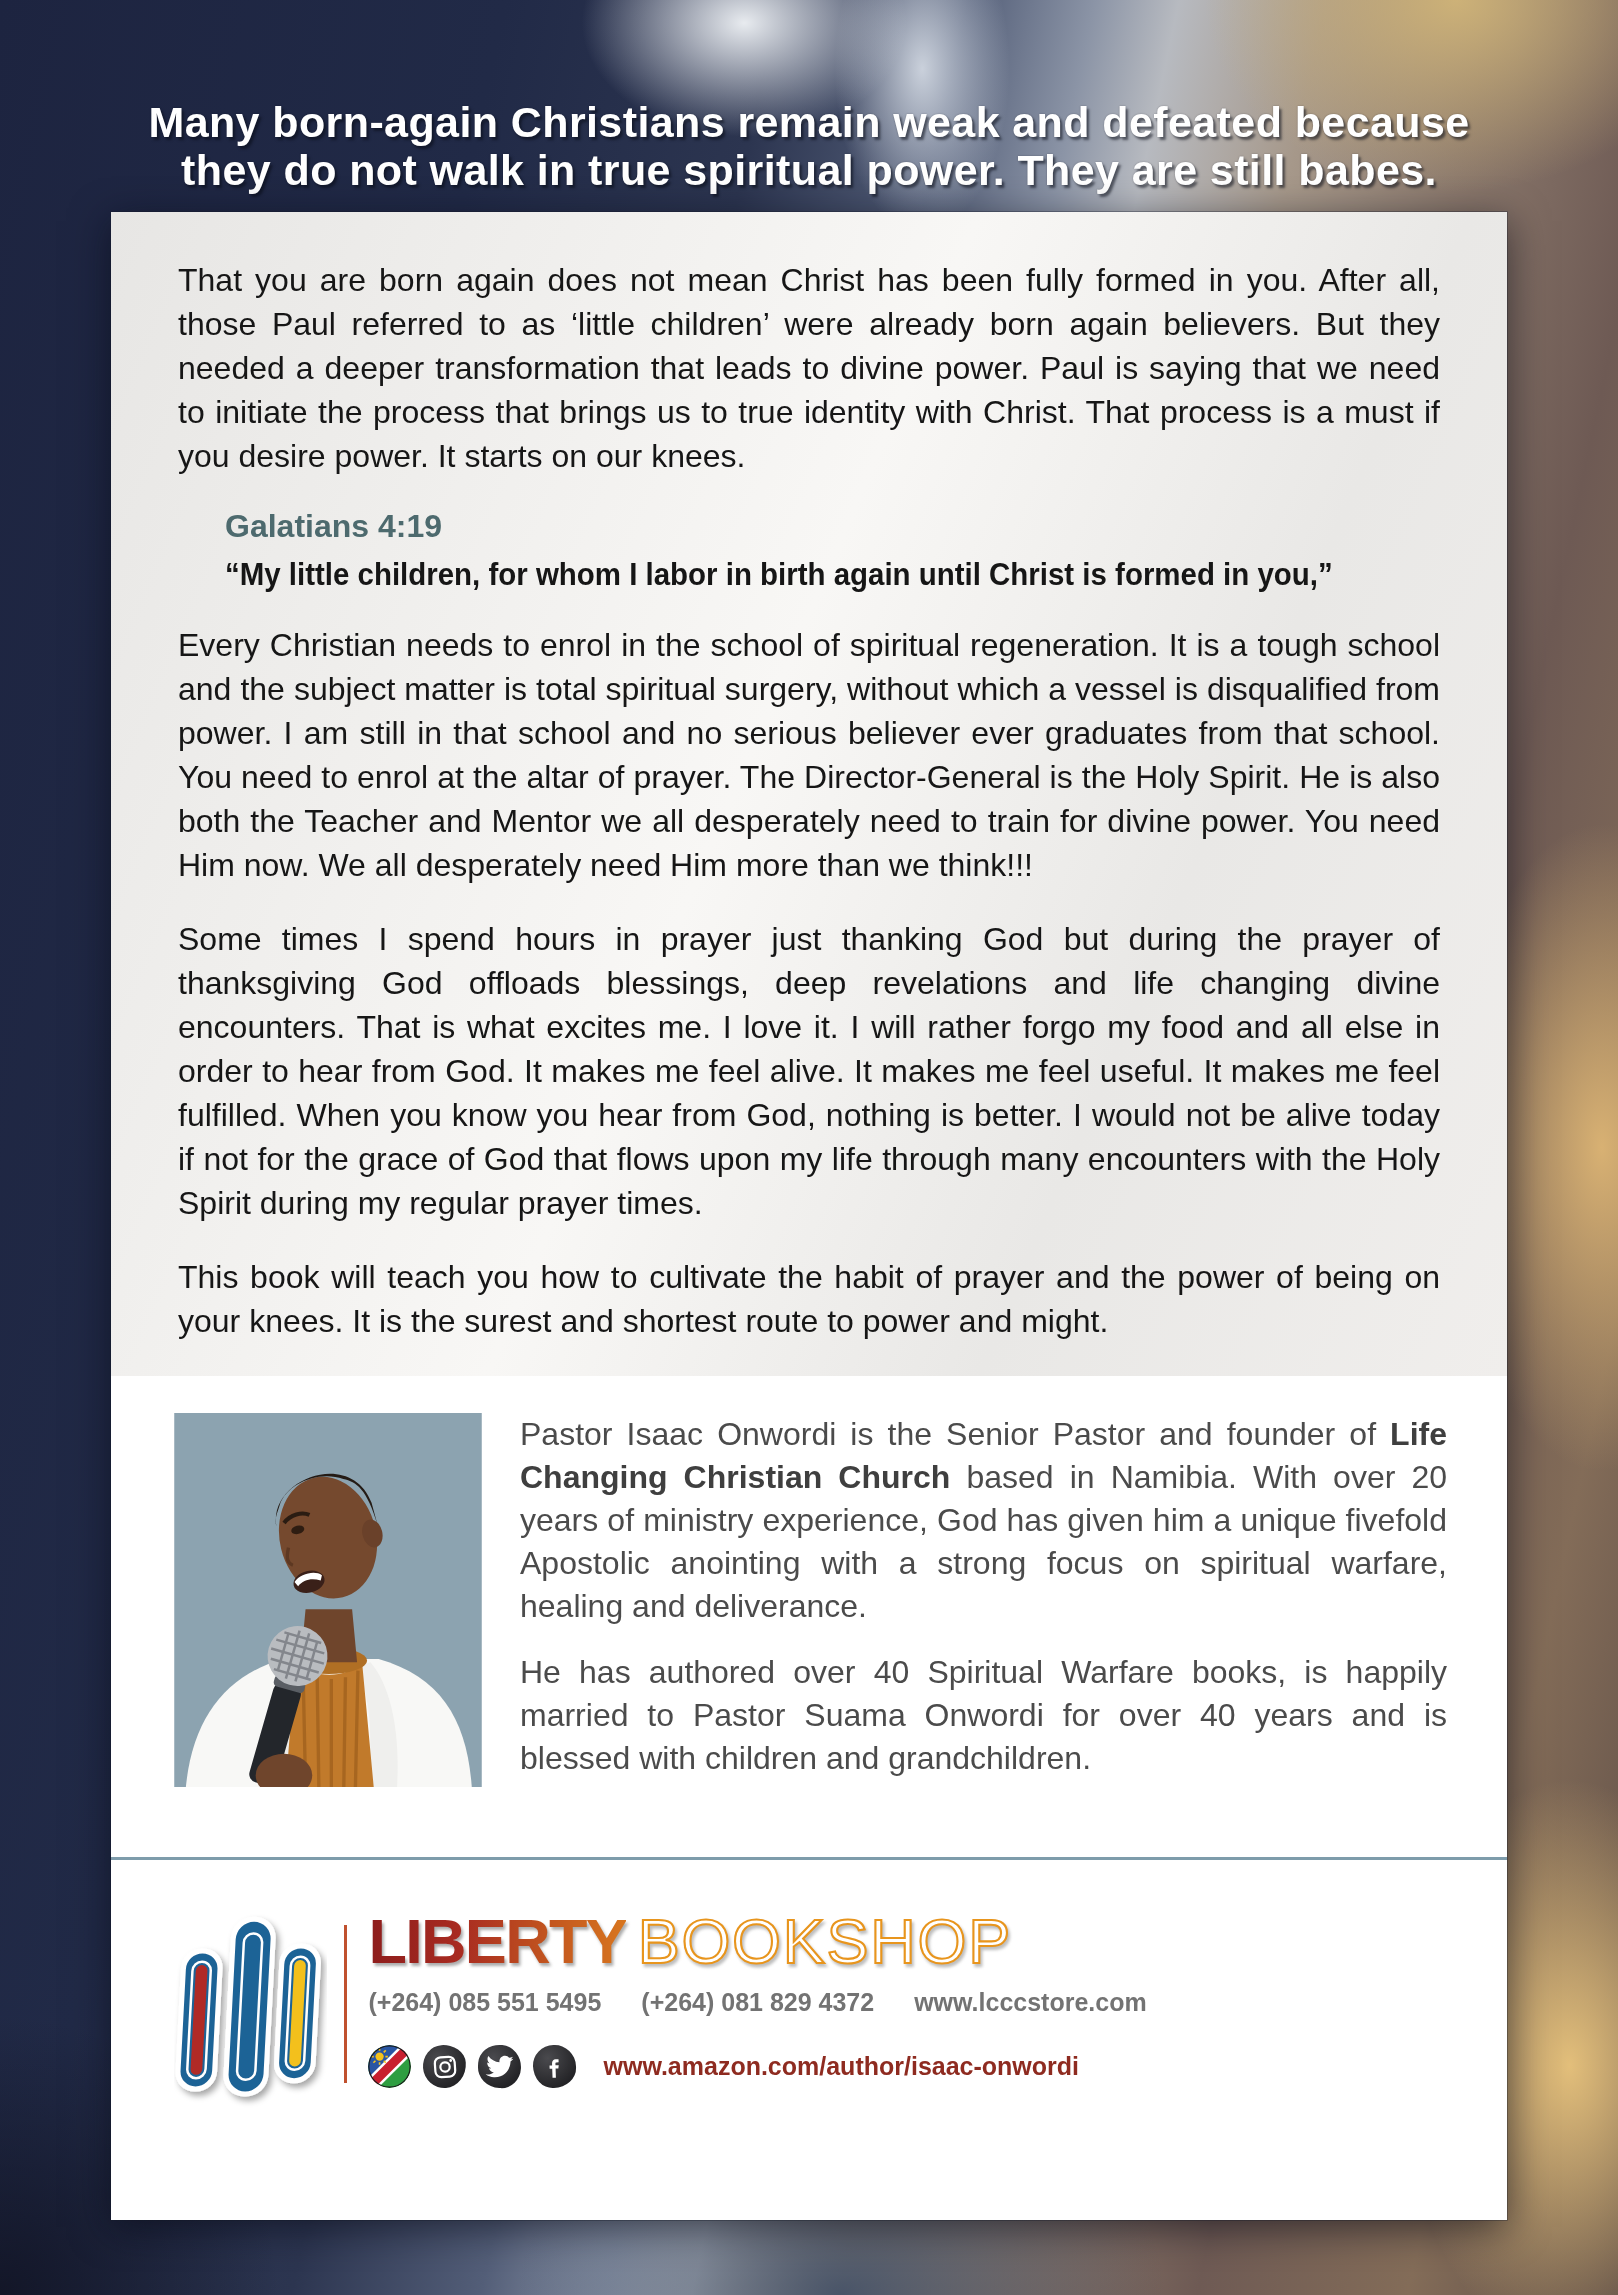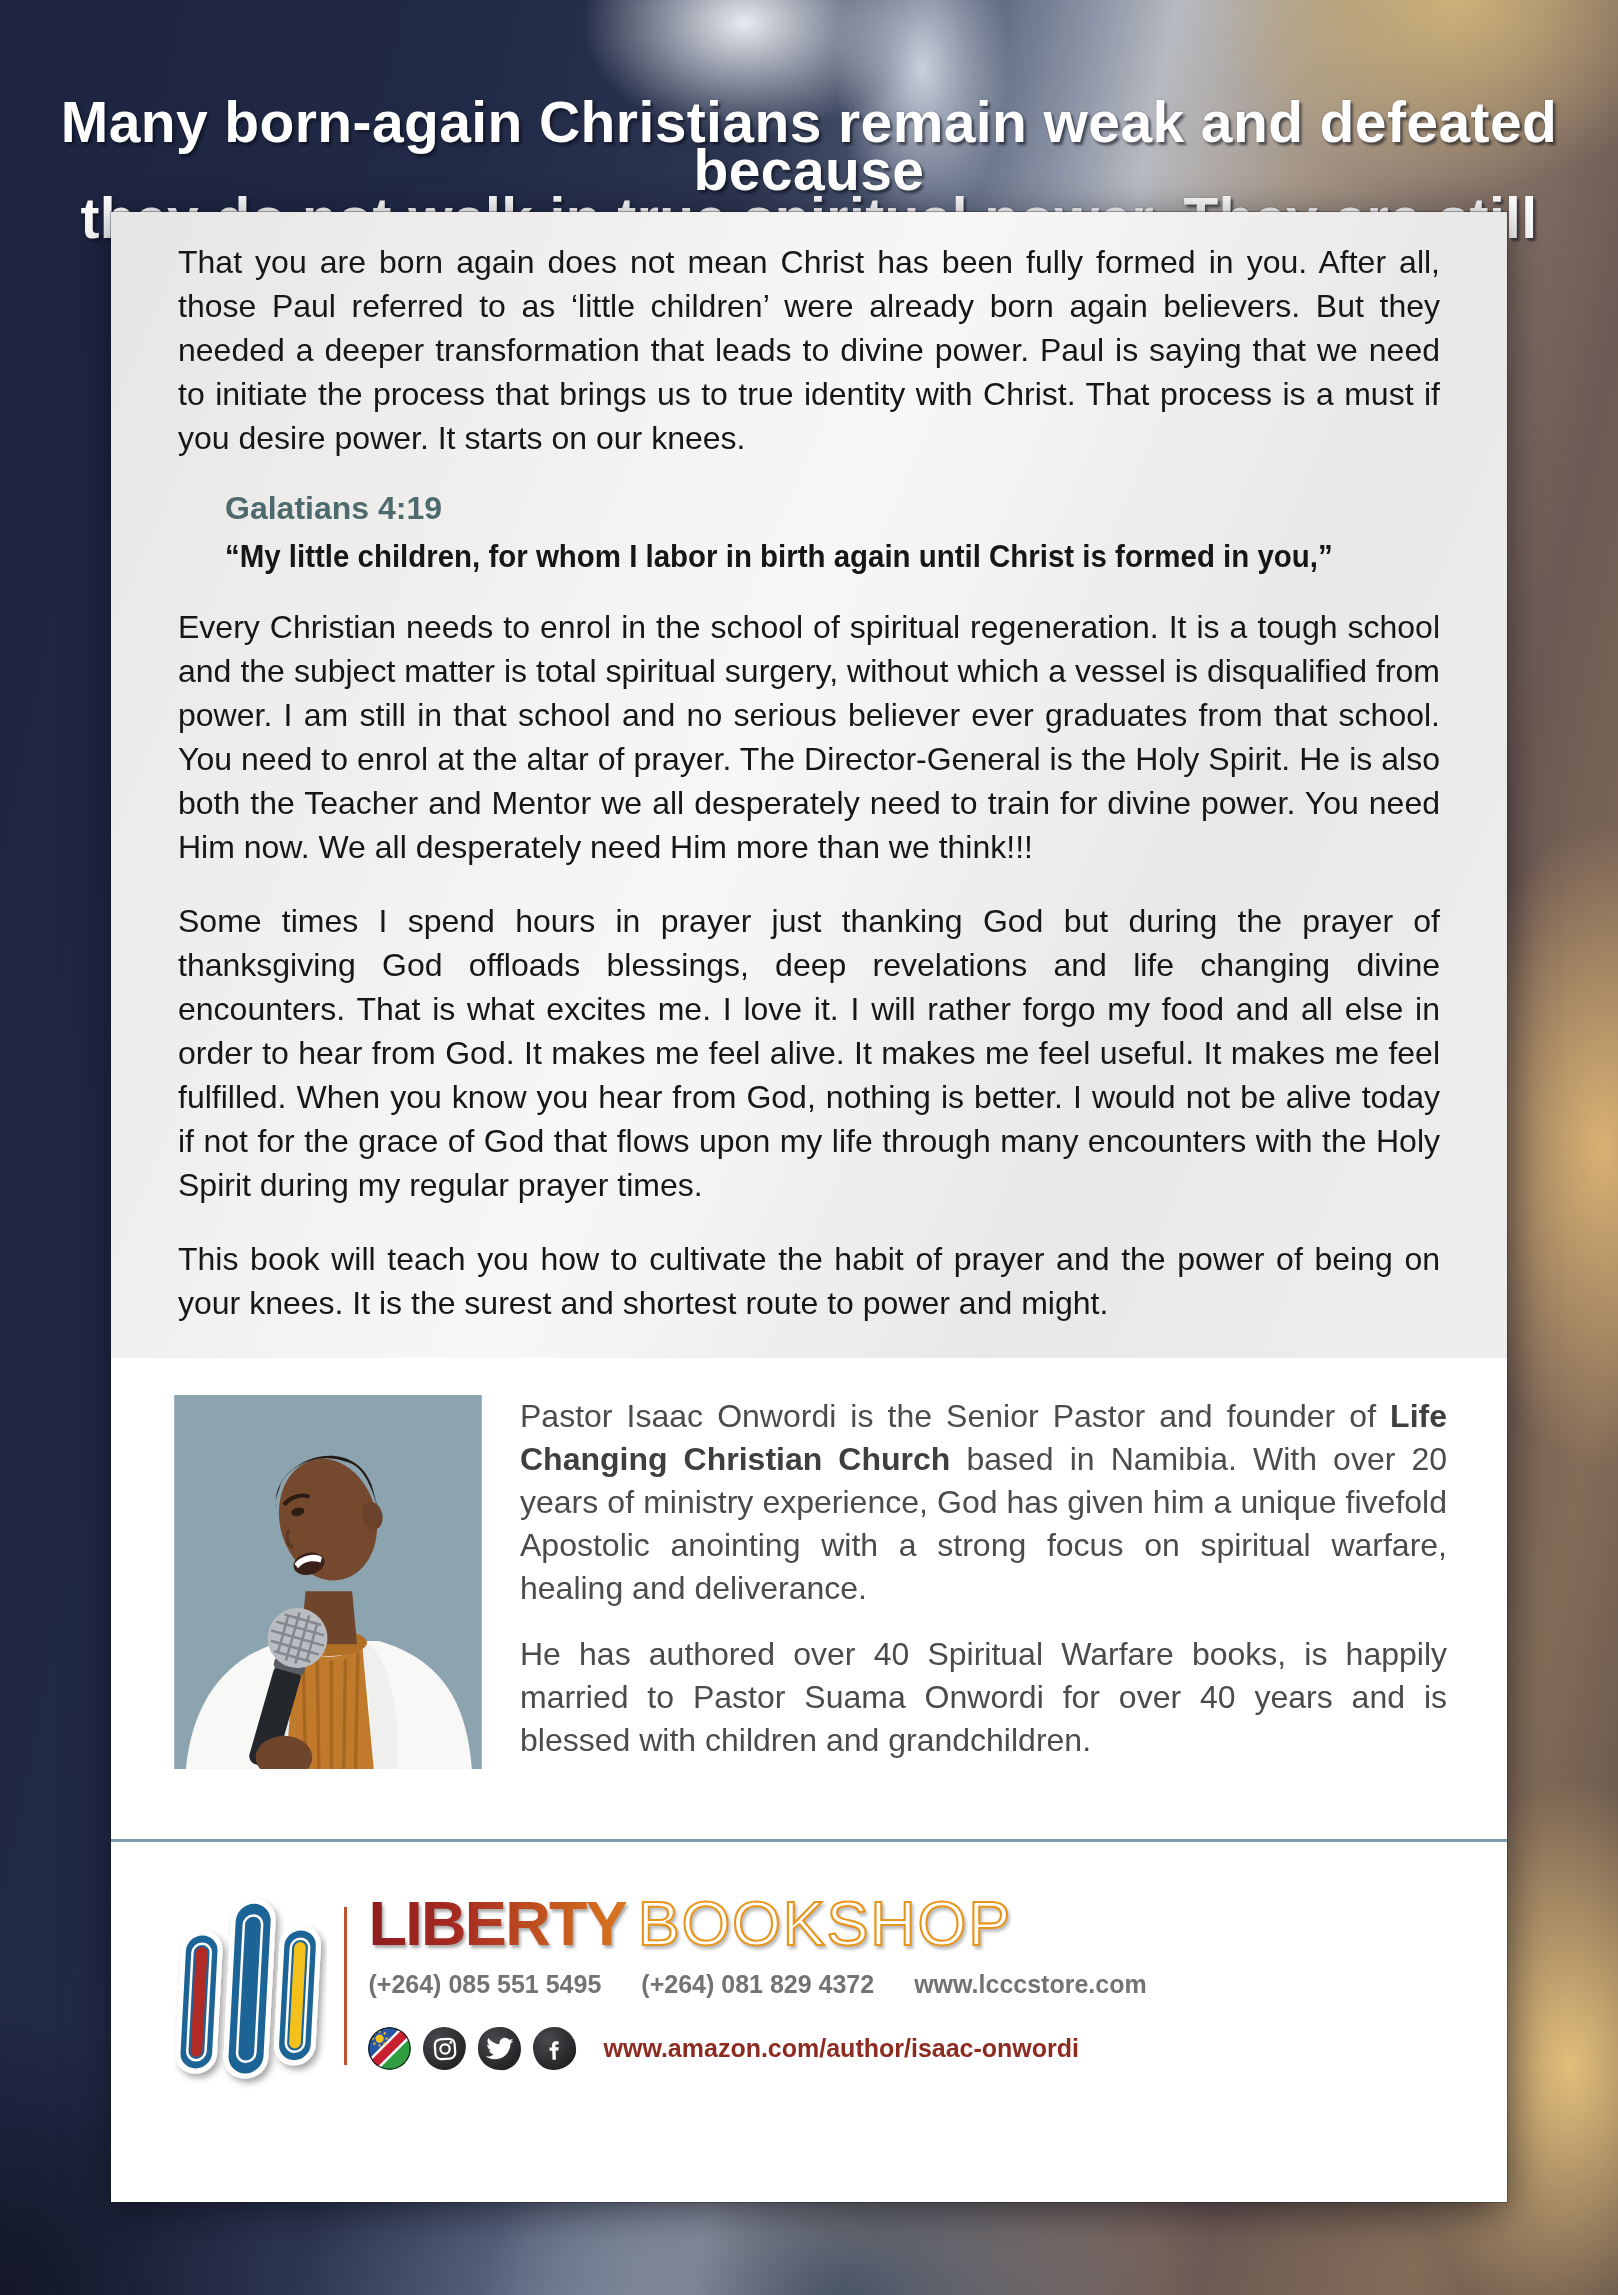--- a/index.html
+++ b/index.html
@@ -14,30 +14,30 @@
       radial-gradient(ellipse 125px 233px at 57% 3%, rgba(224,230,238,.85), rgba(224,230,238,0) 70%),
       radial-gradient(ellipse 349px 266px at 90% 0%, rgba(208,180,120,.95), rgba(208,180,120,0) 72%),
       radial-gradient(ellipse 200px 432px at 99% 50%, rgba(226,185,118,.9), rgba(226,185,118,0) 75%),
       radial-gradient(ellipse 216px 366px at 97% 90%, rgba(233,196,125,.95), rgba(233,196,125,0) 78%),
       radial-gradient(ellipse 432px 299px at 52% 100%, rgba(56,72,98,.85), rgba(56,72,98,0) 75%),
       radial-gradient(ellipse 349px 349px at 0% 100%, rgba(18,21,38,.95), rgba(18,21,38,0) 80%),
       linear-gradient(102deg,#1d2440 0%,#212a47 24%,#2c3550 37%,#535e78 46%,#8b94a6 52%,#b7bac0 56%,#a6988a 63%,#8a786c 71%,#6e5a54 80%,#836c58 90%,#5c4c46 100%);
   }
   
   .headline{position:absolute;left:50px;right:50px;top:98px;text-align:center;color:#fff;
-    font-weight:700;font-size:57px;line-height:48px;letter-spacing:0.4px;
+    font-weight:700;font-size:43px;line-height:48px;letter-spacing:0.4px;
     text-shadow:2.5px 3.3px 2.5px rgba(10,12,24,.55), 0 0 1.7px rgba(10,12,24,.35);}
   
   .card{position:absolute;left:111px;top:212px;width:1396px;
     background:#fff;
     box-shadow:0 8.3px 37px rgba(6,8,20,.6), 0 0 0 0.8px rgba(28,32,52,.4);}
   
   .excerpt{
     background:linear-gradient(113deg,#e7e6e4 0%,#efeeec 22%,#f8f7f5 46%,#e9e8e6 72%,#f0eeec 100%);
-    padding:28px 67px 25px 67px;color:#161616;}
+    padding:46px 67px 25px 67px;color:#161616;}
   .excerpt p.body{margin:0 0 30px 0;font-size:32px;line-height:44px;text-align:justify;}
   .scripture{margin:0 0 30px 47px;}
   .scripture .ref{color:#4d6a6e;font-weight:700;font-size:32px;margin-bottom:11.6px;}
   .scripture .verse{font-weight:700;font-size:31px;white-space:nowrap;
     transform:scaleX(.95);transform-origin:left center;}
   
   .bio{background:#fff;padding:37px 60px 54px 63px;display:flex;gap:38px;}
   .photo{flex:0 0 308px;width:308px;height:374px;overflow:hidden;}
   .bio-text{flex:1;color:#4b4b4b;font-size:32px;line-height:43px;text-align:justify;}
   .bio-text p{margin:0 0 23px 0;}

